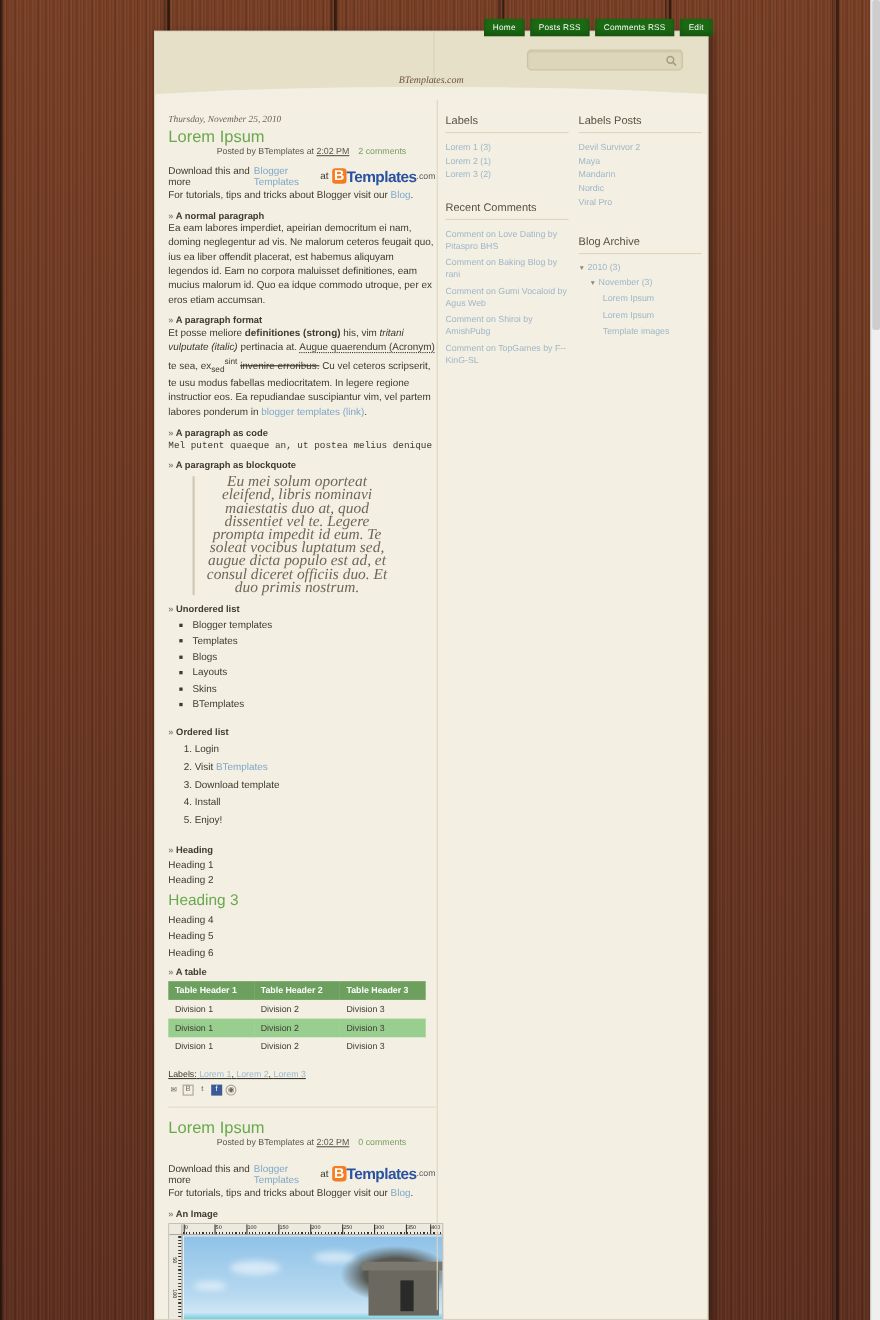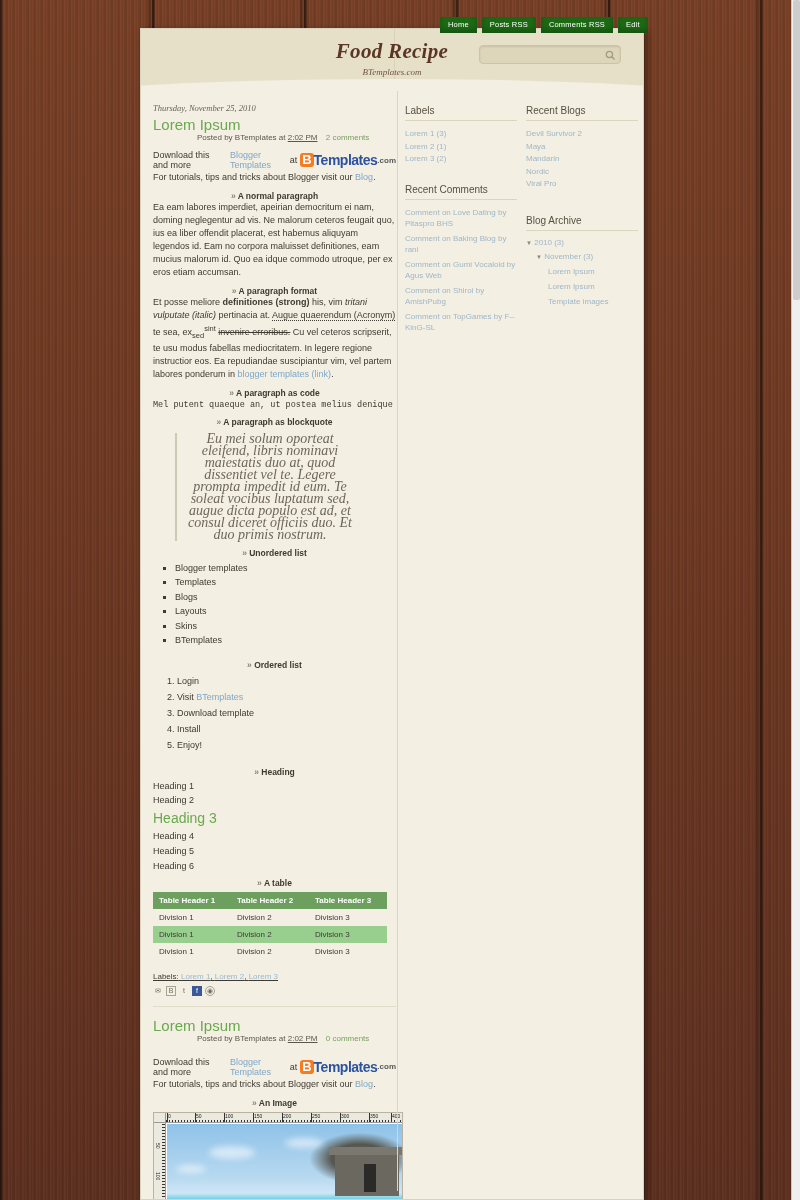--- a/index.html
+++ b/index.html
@@ -78,23 +78,23 @@
     font-size:15px; color:#6aa84f; margin-top:3px; cursor:pointer; }
   .postMeta{ font-size:8px; color:#5c574c; margin-top:0;padding-left:44px; }
   .postMeta a{ color:#5c574c; text-decoration:underline; cursor:pointer; }
   .postMeta .cmt{ color:#7b9e63; text-decoration:none; margin-left:6px; cursor:pointer; }
 
   .ptxt{ font-size:9px; color:#3f3a32; line-height:13px; }
   .lnk{ color:#7fa7c9; cursor:pointer; }
   .btLogoLine{ display:flex; align-items:center; gap:3px; margin:8px 0 1px; font-size:9px; color:#3f3a32;}
   .btLogo{ display:inline-flex; align-items:center; font-family:"Liberation Sans",sans-serif;}
   .btWord{ color:#2b52a0; font-weight:bold; letter-spacing:-.5px; }
-  .btDot{ color:#5a5a5a; font-weight:bold; }
-
-  .secHead{ font-size:8.5px; font-weight:bold; color:#3f3a32; margin-top:7px;text-align:center; }
+  .btDot{ color:#5a5a5a; font-weight:normal; }
+
+  .secHead{ font-size:8.5px; font-weight:bold; color:#3f3a32; margin-top:7px; }
   .secHead .chev{ color:#8a8374; }
 
   code.codeline{ display:block; font-family:"Liberation Mono",monospace;
     font-size:8.5px; color:#3f3a32; white-space:nowrap; overflow:hidden;
     margin-top:2px; }
 
   blockquote{ margin:6px 0 6px 22px; padding-left:8px; border-left:2px solid #cfc8b4;
     font-family:"Liberation Serif",serif; font-style:italic; font-size:14px;
     color:#6e6758; line-height:12px; width:180px;text-align:center;}
 
@@ -171,21 +171,20 @@
   <div class="navtab">Home</div>
   <div class="navtab">Posts RSS</div>
   <div class="navtab">Comments RSS</div>
   <div class="navtab">Edit</div>
 </div>
 
 <div id="page">
 
   <div id="header">
     <div id="headerLeft"></div>
-    <div id="blogTitle">Food Recipe</div>
     <div id="blogSub">BTemplates.com</div>
     <div id="searchWrap">
       <input id="searchInput" type="text" value="" placeholder="" style="">
       <span id="searchBtn">
         <svg width="11" height="11" viewBox="0 0 11 11">
           <circle cx="4.4" cy="4.4" r="3.1" fill="none" stroke="#a59c80" stroke-width="1.3"></circle>
           <line x1="6.7" y1="6.7" x2="9.6" y2="9.6" stroke="#a59c80" stroke-width="1.4"></line>
         </svg>
       </span>
     </div>
@@ -435,21 +434,21 @@
         <div class="wList">
           <div class="cItem">Comment on Love Dating by Pitaspro BHS</div>
           <div class="cItem">Comment on Baking Blog by rani</div>
           <div class="cItem">Comment on Gumi Vocaloid by Agus Web</div>
           <div class="cItem">Comment on Shiroi by AmishPubg</div>
           <div class="cItem">Comment on TopGames by F--KinG-SL</div>
         </div>
       </div>
 
       <div id="sideB">
-        <div class="wTitle">Recent Blogs</div>
+        <div class="wTitle">Labels Posts</div>
         <div class="wList">
           <div class="wItem">Devil Survivor 2</div>
           <div class="wItem">Maya</div>
           <div class="wItem">Mandarin</div>
           <div class="wItem">Nordic</div>
           <div class="wItem">Viral Pro</div>
         </div>
 
         <div class="wTitle" style="margin-top:24px">Blog Archive</div>
         <div class="wList">

